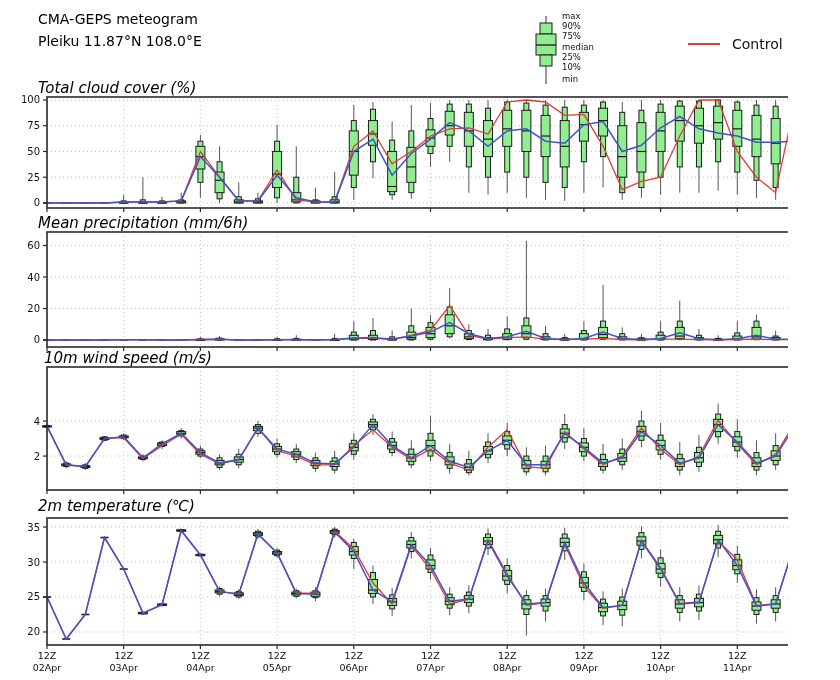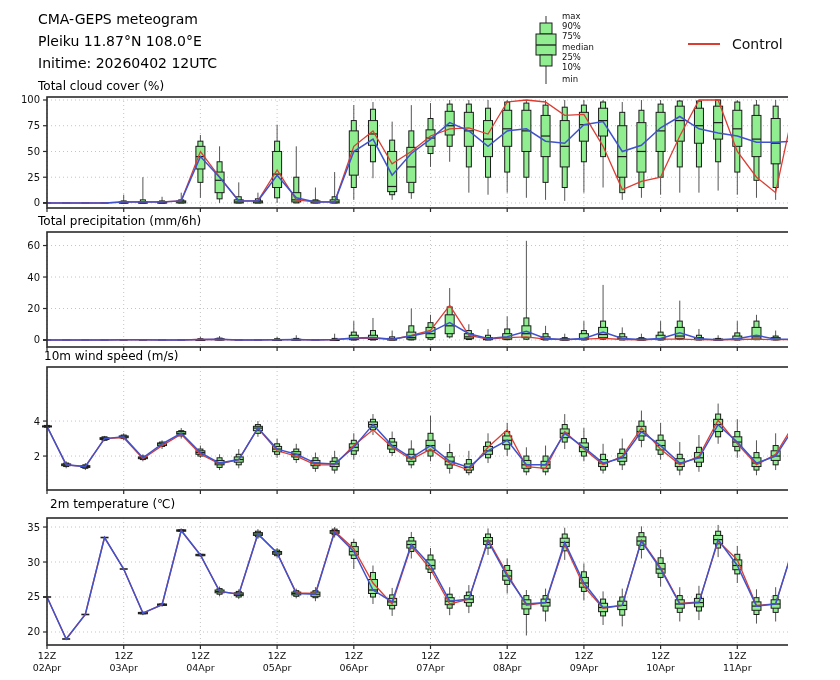--- a/index.html
+++ b/index.html
@@ -1,34 +1,33 @@
 <!DOCTYPE html>
 <html><head>
 <meta charset="utf-8">
 <style>
   html,body{margin:0;padding:0;background:#fff;}
   #app{position:relative;width:788px;height:680px;background:#ffffff;overflow:hidden;
        font-family:"DejaVu Sans","Liberation Sans",sans-serif;color:#111;}
   .hdr{position:absolute;left:38px;top:8px;font-size:14px;line-height:22px;color:#000;}
-  .panel-title{position:absolute;font-size:12px;color:#000;}
+  .panel-title{position:absolute;font-size:15px;color:#000;font-style:italic;}
   .lg-wrap{position:absolute;left:688px;top:22px;font-size:14px;margin-top:8px;}
   .lg-row{display:flex;align-items:center;height:28px;}
   .lg-line{display:inline-block;width:32px;height:2px;margin-right:12px;}
   #chart{position:absolute;left:0;top:0;}
   svg text{font-family:"DejaVu Sans","Liberation Sans",sans-serif;}
 </style>
 </head>
 <body>
 
 <div id="app">
 
   <div class="hdr">
     <div>CMA-GEPS meteogram</div>
     <div>Pleiku 11.87°N 108.0°E</div>
-    <div>Initime: 20260402 12UTC</div>
   </div>
 
   <svg width="140" height="92" style="position:absolute;left:516px;top:6px" viewBox="0 0 140 92">
     <g>
       <line id="lgw" x1="30" y1="10" x2="30" y2="78" stroke="#555" stroke-width="1.2"></line>
       <rect class="lgbox" x="24" y="17" width="12" height="11" stroke="#1c1c1c" stroke-width="1" fill="#90ee90"></rect>
       <rect class="lgbox" x="20" y="28" width="20" height="21" stroke="#1c1c1c" stroke-width="1" fill="#90ee90"></rect>
       <line x1="20" y1="39" x2="40" y2="39" stroke="#1c1c1c" stroke-width="1.3"></line>
       <rect class="lgbox" x="24" y="49" width="12" height="11" stroke="#1c1c1c" stroke-width="1" fill="#90ee90"></rect>
     </g>
@@ -44,23 +43,23 @@
   </svg>
 
   <div class="lg-wrap">
     <div class="lg-row">
       <span class="lg-line" style="background: rgb(220, 61, 51);"></span>
       <span>Control</span>
     </div>
   </div>
 
   <div class="panel-title" style="left:38px;top:79px">Total cloud cover (%)</div>
-  <div class="panel-title" style="left:38px;top:214px">Total precipitation (mm/6h)</div>
+  <div class="panel-title" style="left:38px;top:214px">Mean precipitation (mm/6h)</div>
   <div class="panel-title" style="left:44px;top:349px">10m wind speed (m/s)</div>
-  <div class="panel-title" style="left:50px;top:497px">2m temperature (℃)</div>
+  <div class="panel-title" style="left:38px;top:497px">2m temperature (℃)</div>
 
   <svg id="chart" width="840" height="680" viewBox="0 0 840 680">
       <g>
         <g stroke="#c4c4c4" stroke-width="1" stroke-dasharray="1 3">
           <line x1="47" x2="814" y1="202.95454545454547" y2="202.95454545454547"></line>
           <line x1="47" x2="814" y1="177.21243042671614" y2="177.21243042671614"></line>
           <line x1="47" x2="814" y1="151.47031539888684" y2="151.47031539888684"></line>
           <line x1="47" x2="814" y1="125.72820037105751" y2="125.72820037105751"></line>
           <line x1="47" x2="814" y1="99.98608534322821" y2="99.98608534322821"></line>
           <line x1="47" x2="47" y1="97" y2="208"></line>

